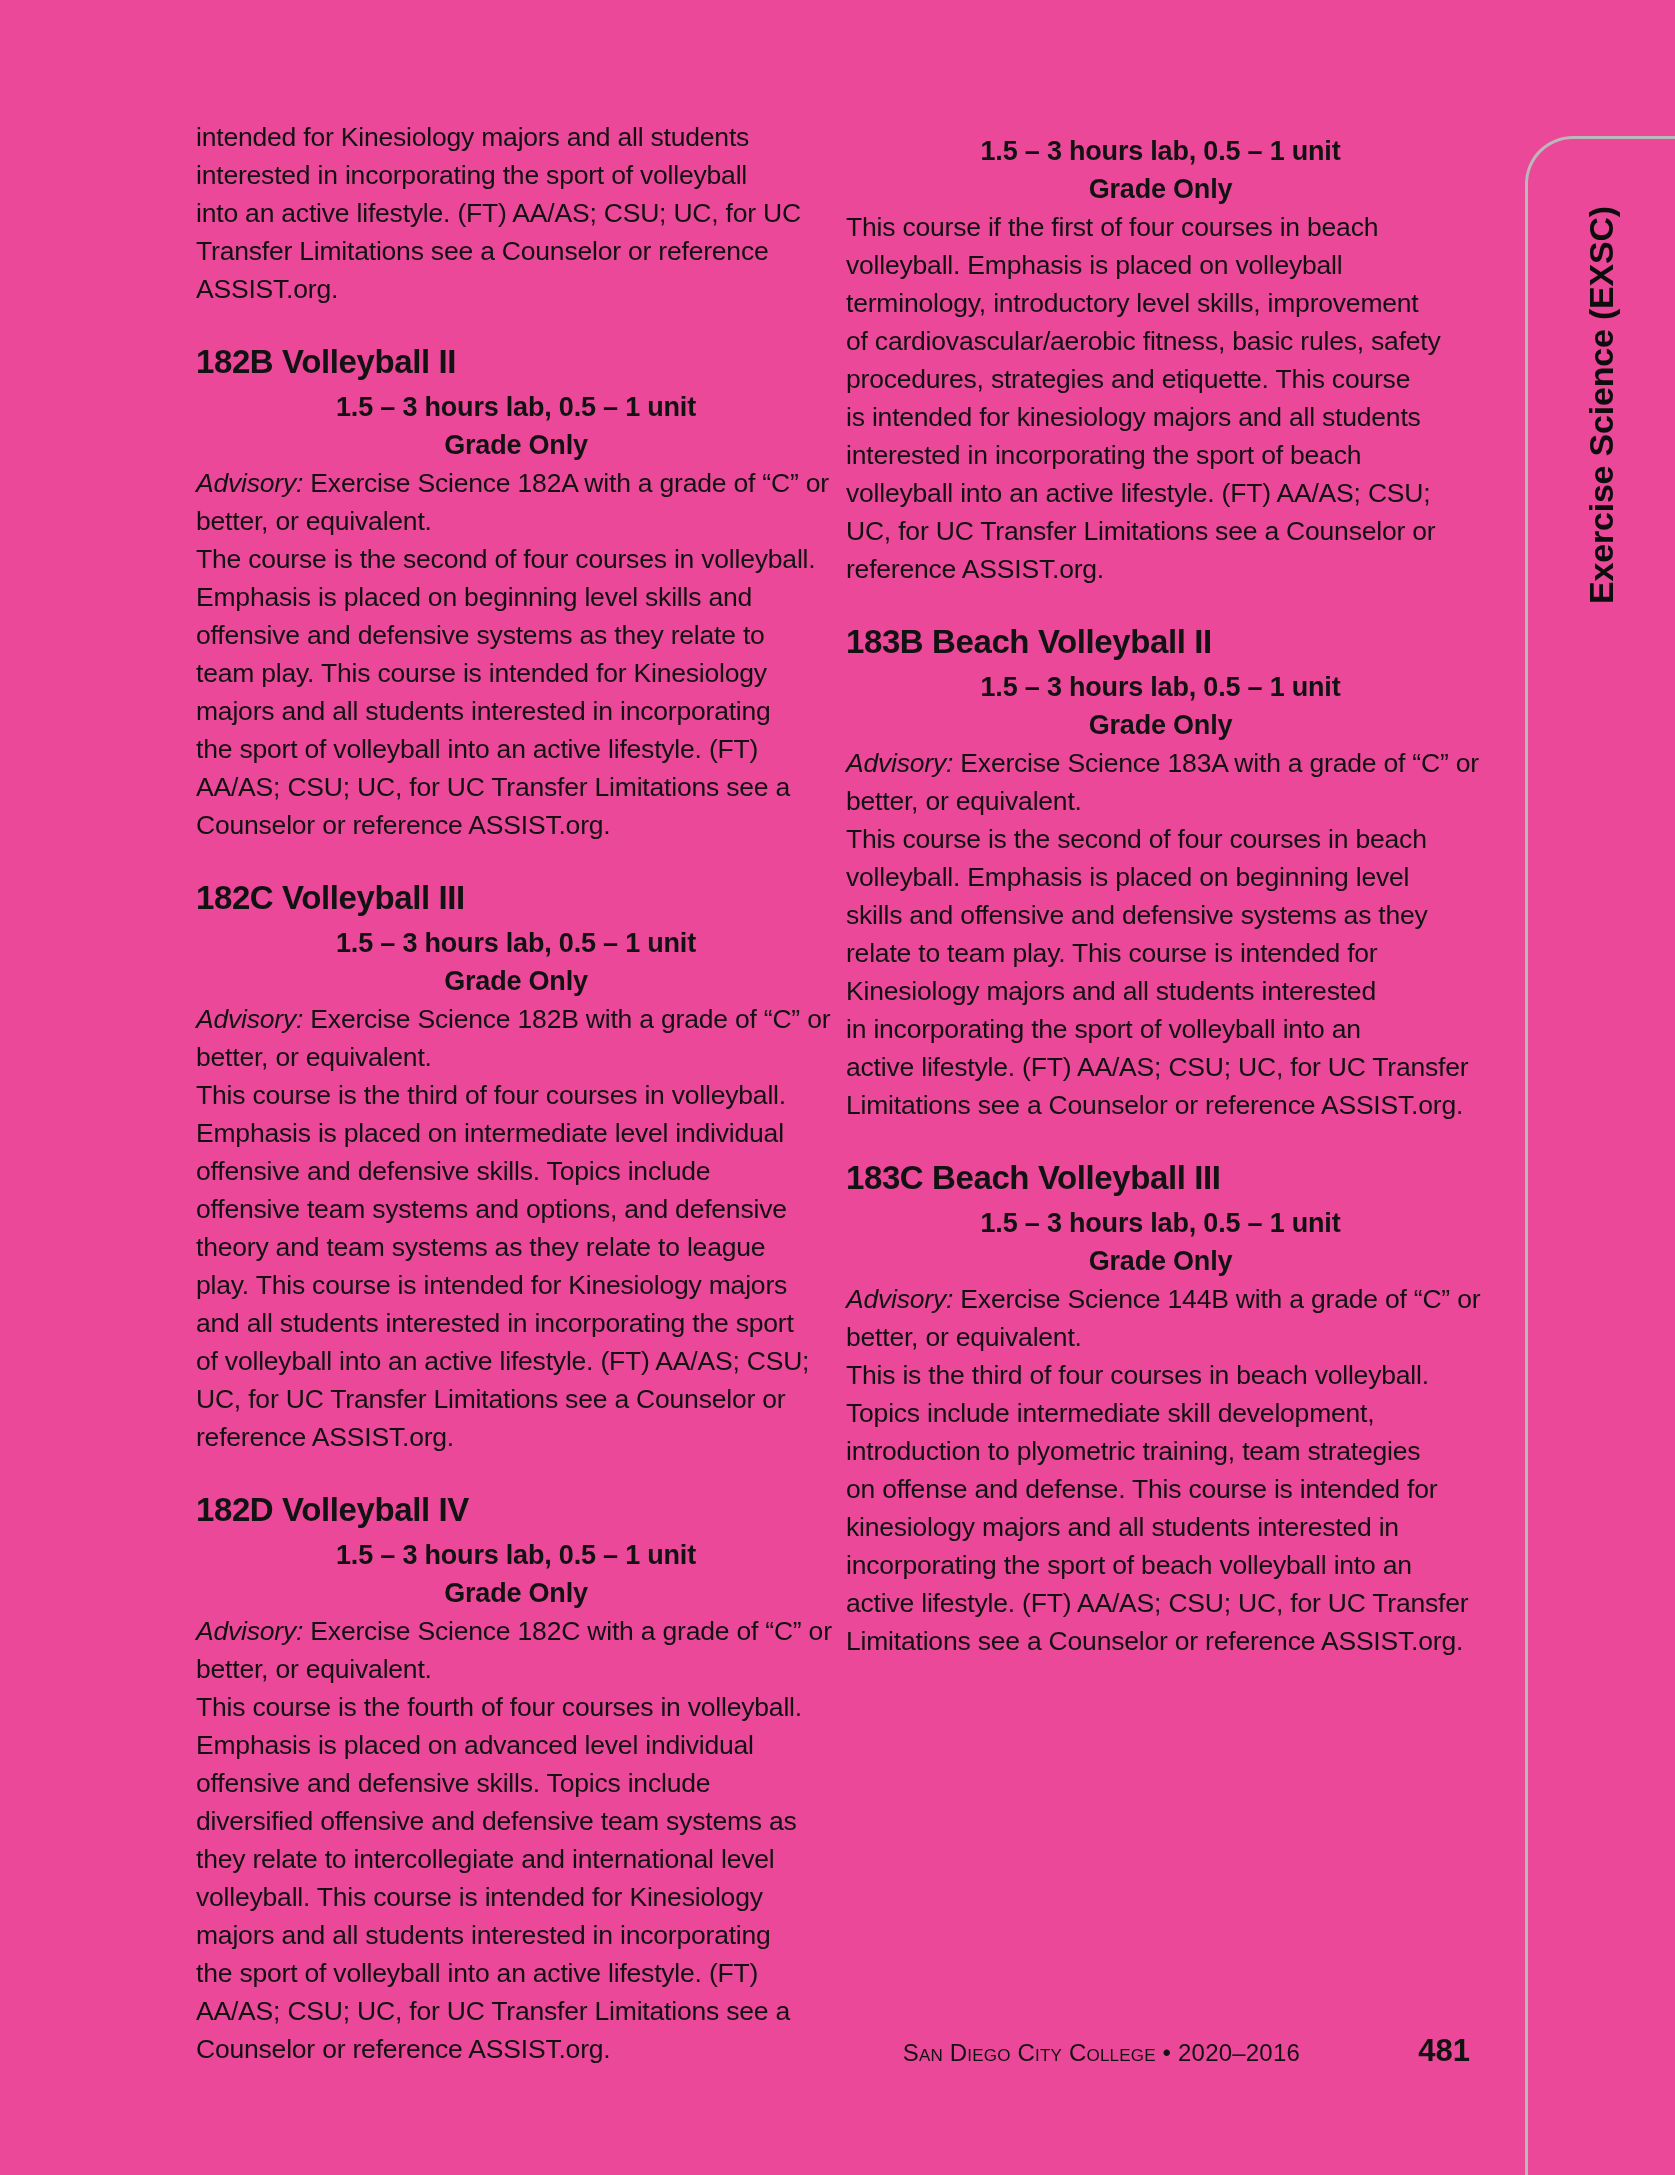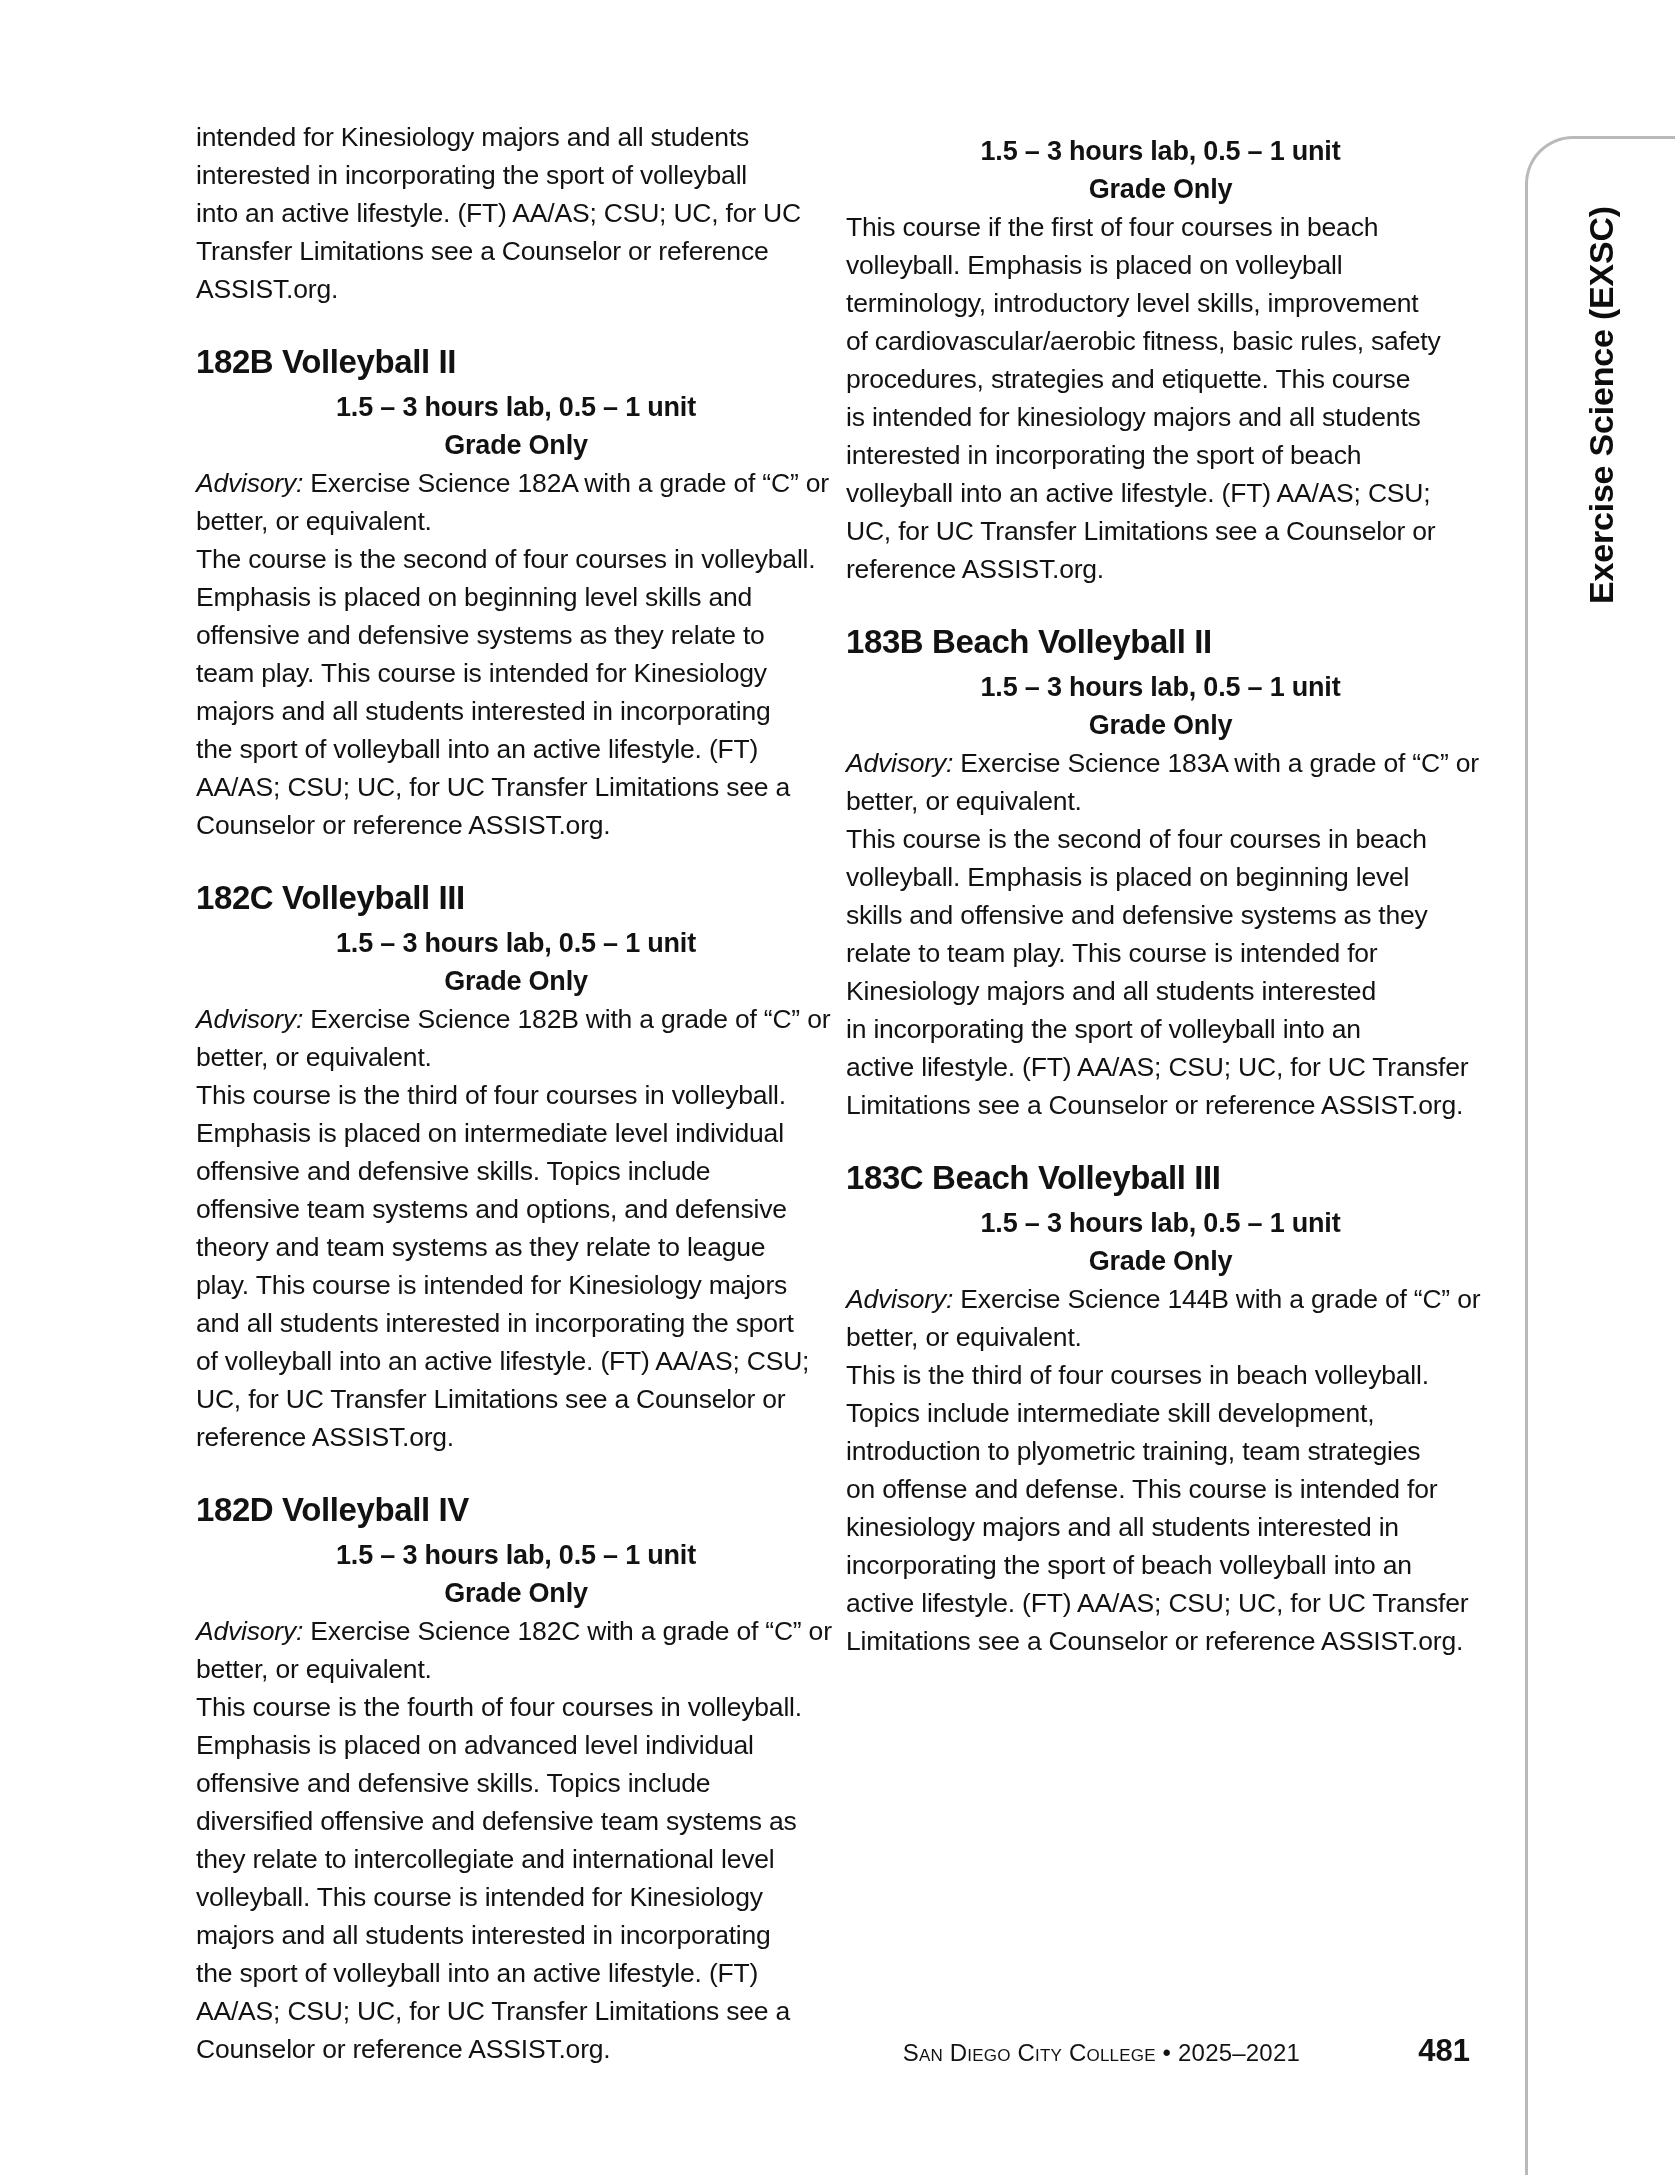--- a/index.html
+++ b/index.html
@@ -1,19 +1,19 @@
 <!DOCTYPE html>
 <html><head>
 <meta charset="utf-8">
 <style>
   html,body { margin:0; padding:0; background:#e8e8e8; }
   .page {
     position:relative;
     width:1675px; height:2175px;
-    background:#ffffff;
+    background:#ec4899;
     font-family:"Liberation Sans", sans-serif;
     color:#121212;
     overflow:hidden;
   }
   .col { position:absolute; top:118px; }
   .col-left  { left:196px; width:640px; }
   .col-right { left:846px; width:629px; }
 
   .body {
     font-size:26.5px;
@@ -189,16 +189,16 @@
 kinesiology majors and all students interested in
 incorporating the sport of beach volleyball into an
 active lifestyle. (FT) AA/AS; CSU; UC, for UC Transfer
 Limitations see a Counselor or reference ASSIST.org.</p>
     </section>
   </div>
 
   <div class="sidebar-outline"></div>
   <div class="sidebar-label">Exercise Science (EXSC)</div>
 
-  <span class="footer-college">San Diego City College • 2025–2021</span>
+  <span class="footer-college">San Diego City College • 2020–2016</span>
   <span class="footer-pagenum">481</span>
 
 </div>
 
 </body></html>

